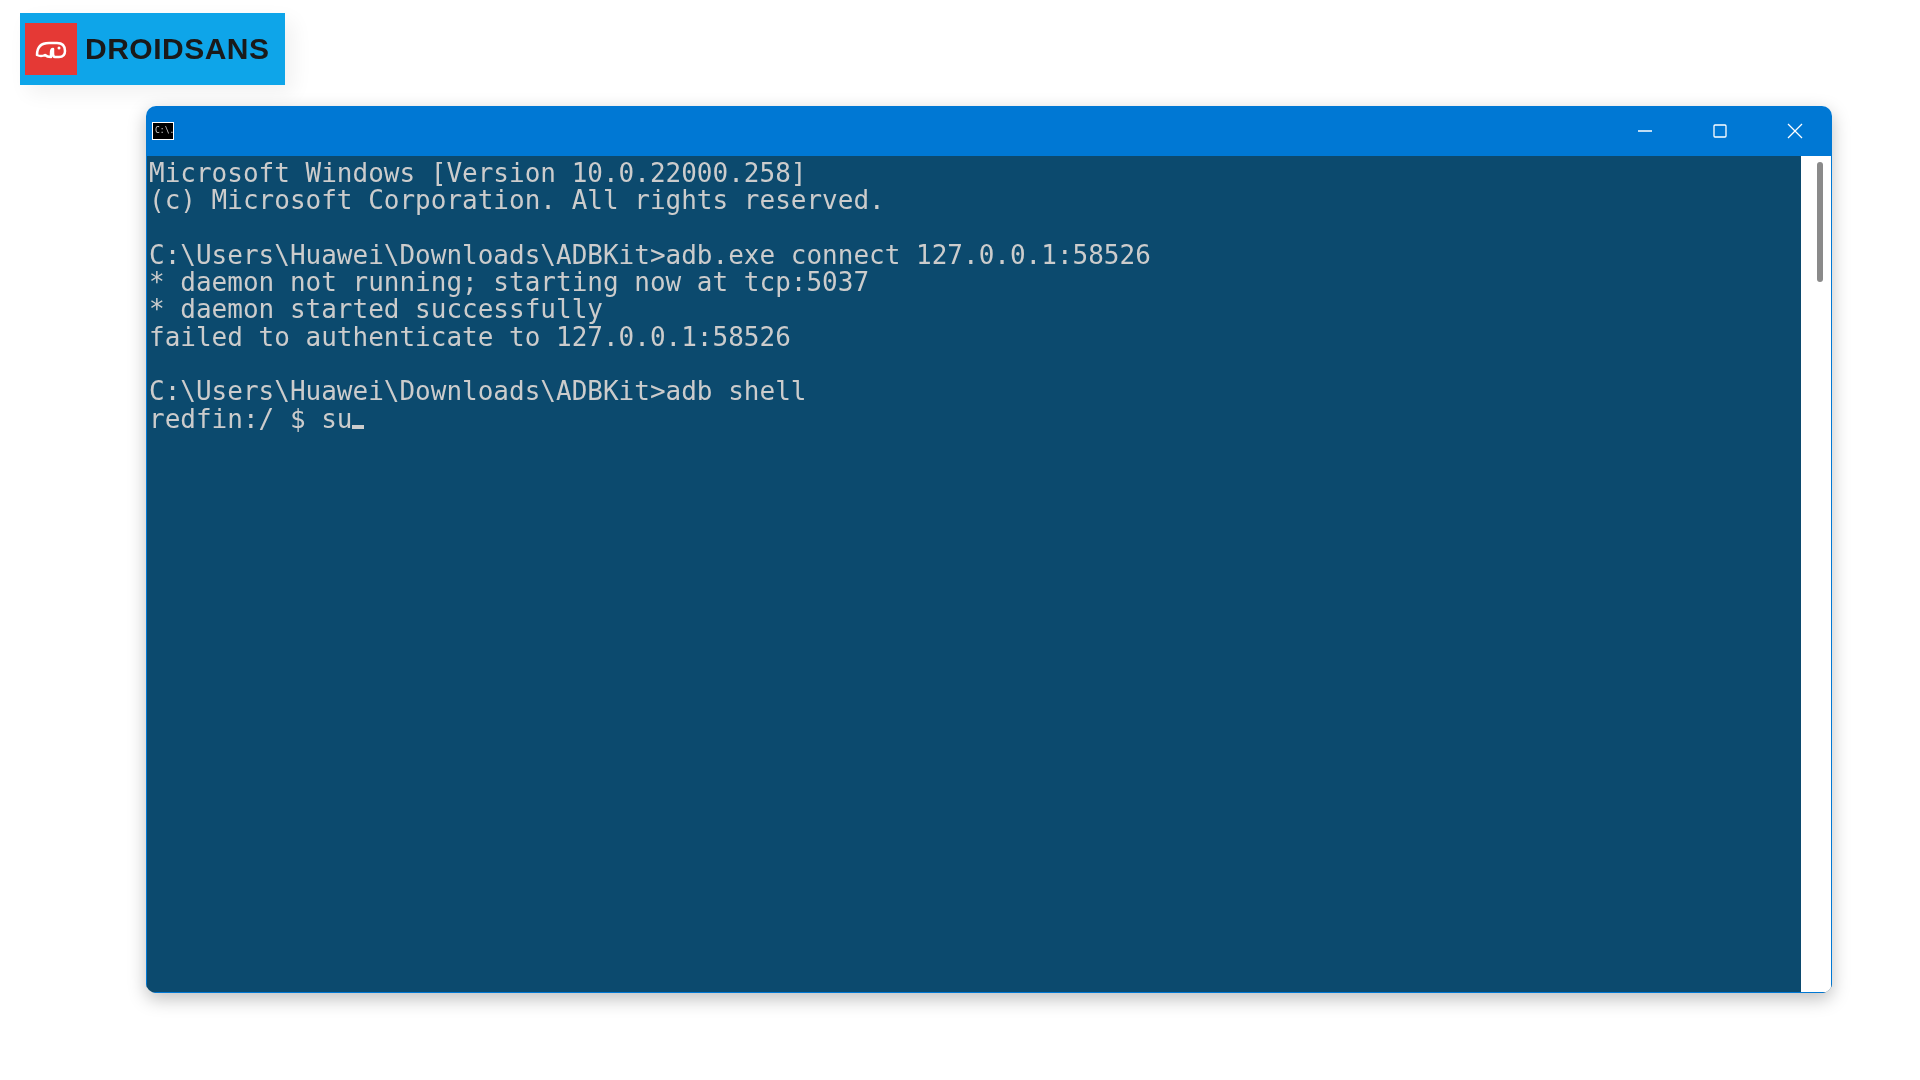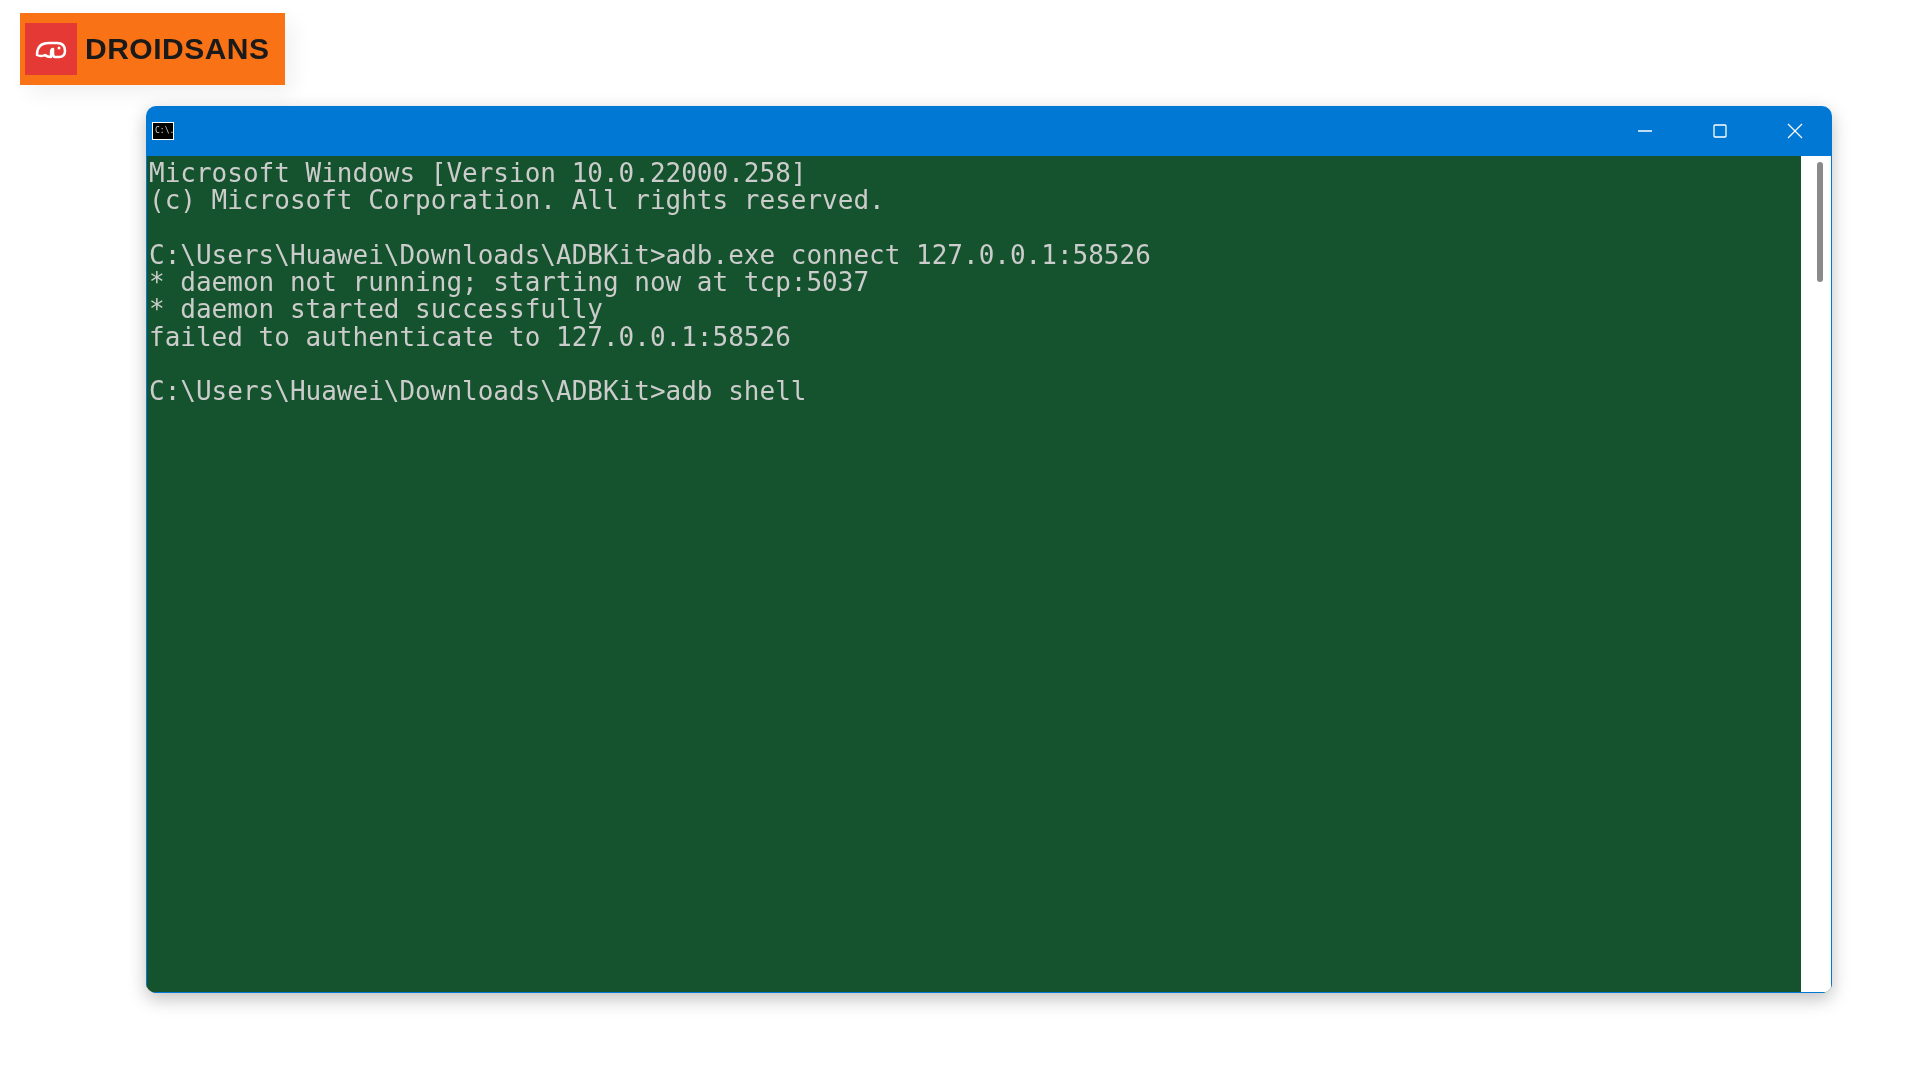--- a/index.html
+++ b/index.html
@@ -18,21 +18,21 @@
     }
     
     .logo-container {
       position: absolute;
       top: 13px;
       left: 20px;
       display: flex;
       align-items: center;
       gap: 8px;
       padding: 10px 15px 10px 5px;
-      background: #f97316;
+      background: #0ea5e9;
       box-shadow: 8px 8px 20px rgba(0,0,0,0.06);
       z-index: 10;
     }
     
     .logo-icon {
       width: 52px;
       height: 52px;
       background: #e53935;
       display: flex;
       align-items: center;
@@ -106,21 +106,21 @@
       height: 100%;
       display: flex;
       align-items: center;
       justify-content: center;
       color: #ffffff;
       cursor: pointer;
     }
     
     .terminal-body {
       flex: 1;
-      background: #14532d;
+      background: #0c4a6e;
       padding: 4px 2px;
       position: relative;
       font-family: "NSimSun", "SimSun", "Consolas", monospace;
       font-size: 26px;
       line-height: 1.05;
       color: #cccccc;
       border: 1px solid #0078d4;
       border-top: none;
     }
     
@@ -202,19 +202,20 @@
   <div class="terminal-body">
     <pre id="term-output">Microsoft Windows [Version 10.0.22000.258]
 (c) Microsoft Corporation. All rights reserved.
 
 C:\Users\Huawei\Downloads\ADBKit&gt;adb.exe connect 127.0.0.1:58526
 * daemon not running; starting now at tcp:5037
 * daemon started successfully
 failed to authenticate to 127.0.0.1:58526
 
 C:\Users\Huawei\Downloads\ADBKit&gt;adb shell</pre>
+    <pre><span>redfin:/ $ </span><span>su</span><span class="cursor"></span></pre>
 
     <div class="terminal-scrollbar-track">
       <div class="terminal-scrollbar-thumb"></div>
     </div>
   </div>
 
 </div>
 
 </body></html>

